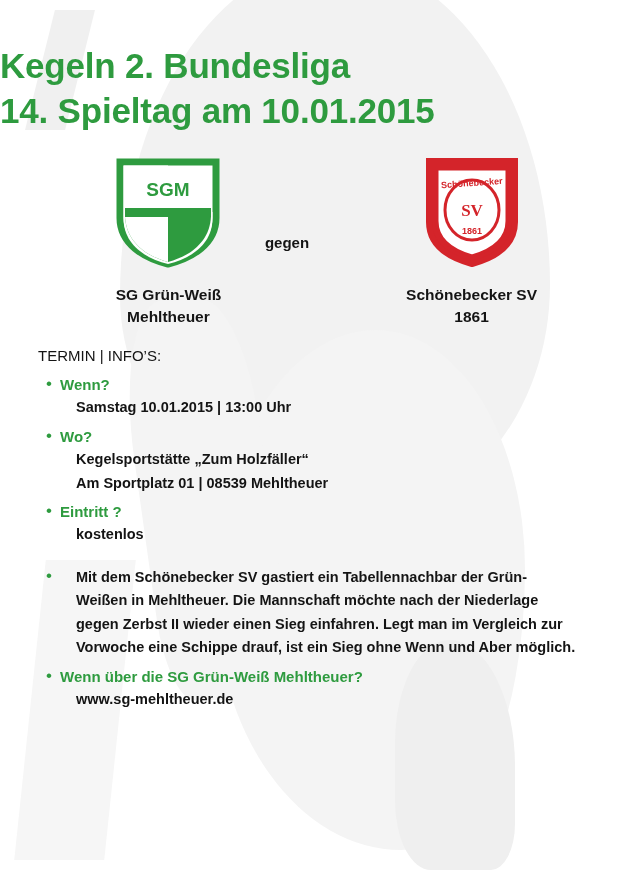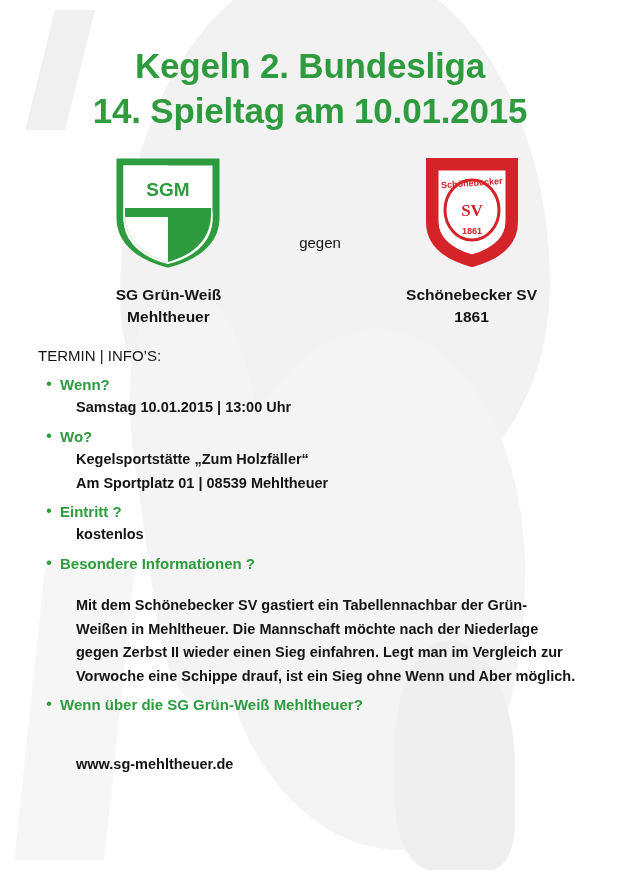--- a/index.html
+++ b/index.html
@@ -84,21 +84,20 @@
     transform: skewX(-6deg);
   }
   .content {
     position: relative;
     z-index: 1;
     padding: 0;
   }
 
   
   .title-block {
-    text-align: center;
     padding-top: 44px;
   }
   .title-line {
     color: #2e9b3f;
     font-weight: bold;
     font-size: 35px;
     line-height: 1.28;
     letter-spacing: -0.2px;
   }
 
@@ -121,23 +120,23 @@
   }
   .team-name {
     margin-top: 16px;
     font-size: 15.5px;
     font-weight: bold;
     color: #141414;
     line-height: 1.45;
   }
   .versus {
     width: 120px;
-    text-align: center;
+    text-align: left;
     font-size: 15px;
-    font-weight: normal;
+    font-weight: bold;
     color: #141414;
     padding-top: 78px;
   }
 
   
   .info {
     padding: 8px 38px 0 38px;
   }
   .info-header {
     font-size: 15px;
@@ -180,21 +179,20 @@
     padding-left: 16px;
     padding-right: 4px;
     margin-top: 19px;
   }
   .link-answer {
     color: #141414;
     font-weight: bold;
     font-size: 14.5px;
     padding-left: 16px;
     line-height: 1.6;
-    margin-top: 36px;
   }
   .li-tight { margin-bottom: 2px; }
   .li-gap { margin-bottom: 12px; }
 </style>
 </head>
 <body>
 
 <div class="poster">
 
   <div class="watermark">
@@ -269,21 +267,20 @@
           <div class="a">Kegelsportstätte „Zum Holzfäller“</div>
           <div class="a">Am Sportplatz 01 | 08539 Mehltheuer</div>
         </li>
 
         <li class="li-gap">
           <div class="q">Eintritt ?</div>
           <div class="a">kostenlos</div>
         </li>
 
         <li class="li-gap">
-          <div class="q">Besondere Informationen ?</div>
           <div class="a para">Mit dem Schönebecker SV gastiert ein Tabellennachbar der Grün-Weißen in Mehltheuer. Die Mannschaft möchte nach der Niederlage gegen Zerbst II wieder einen Sieg einfahren. Legt man im Vergleich zur Vorwoche eine Schippe drauf, ist ein Sieg ohne Wenn und Aber möglich.</div>
         </li>
 
         <li class="li-tight">
           <div class="q">Wenn über die SG Grün-Weiß Mehltheuer?</div>
           <div class="link-answer">www.sg-mehltheuer.de</div>
         </li>
 
       </ul>
     </div>

